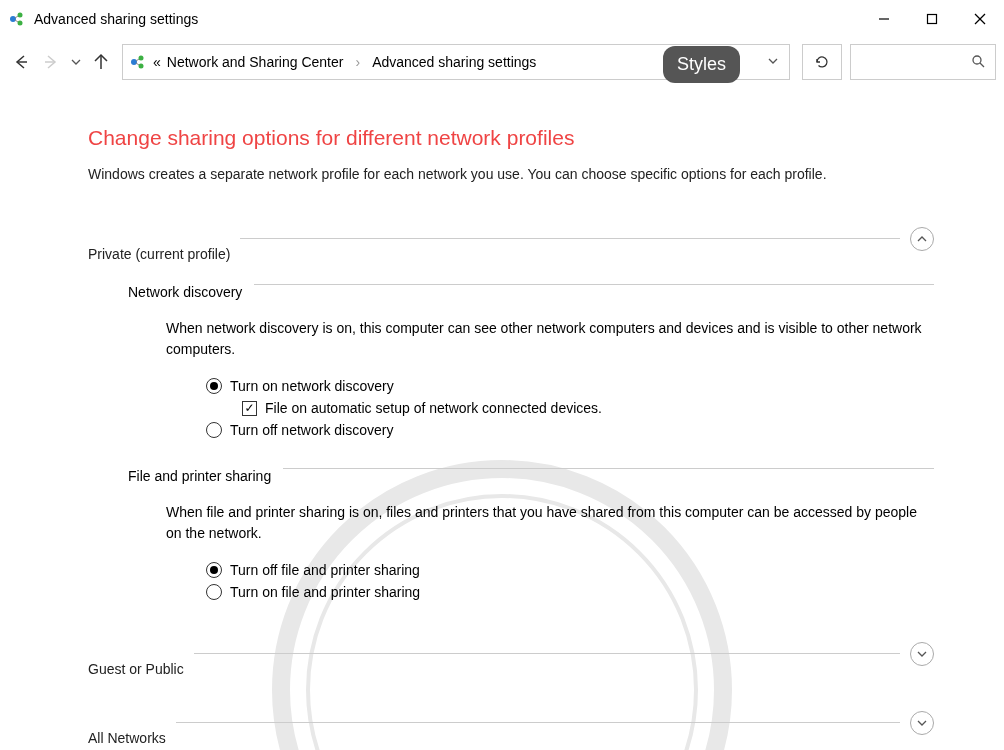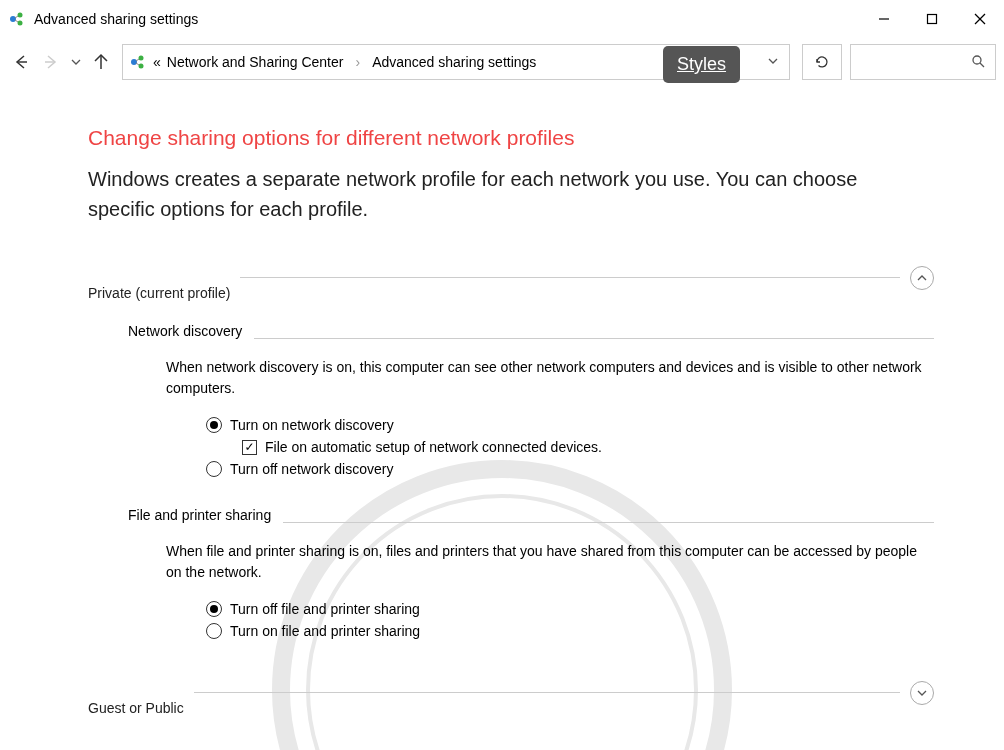--- a/index.html
+++ b/index.html
@@ -117,35 +117,34 @@
       cursor: text;
     }
     .styles-badge {
       position: absolute;
       left: 663px;
       top: 8px;
       background: #555555;
       color: #fff;
       padding: 8px 14px;
       font-size: 18px;
-      border-radius: 5px;
+      border-radius: 12px;
       z-index: 10;
-      text-decoration: underline;
     }
     .content {
       padding: 40px 70px 0 88px;
     }
     .page-heading {
       color: #ef4444;
       font-size: 21px;
       font-weight: 400;
       margin-bottom: 14px;
     }
     .page-desc {
-      font-size: 20px;
+      font-size: 14px;
       color: #222;
       margin-bottom: 30px;
       line-height: 1.5;
       max-width: 820px;
     }
     .section-header {
       display: flex;
       align-items: center;
       margin-bottom: 22px;
     }
@@ -168,21 +167,21 @@
       display: flex;
       align-items: center;
       justify-content: center;
       margin-left: 10px;
       cursor: pointer;
       color: #555;
       font-size: 12px;
     }
     .sub-header {
       display: flex;
-      align-items: flex-end;
+      align-items: flex-start;
       margin: 0 0 18px 40px;
     }
     .sub-title {
       font-size: 14px;
       padding-right: 12px;
     }
     .sub-body {
       margin: 0 0 30px 78px;
       max-width: 760px;
     }
@@ -418,15 +417,24 @@
   <div class="section-header">
     <span class="section-title">Guest or Public</span>
     <div class="section-line"></div>
     <div class="expand-toggle">
       <svg width="12" height="12" viewBox="0 0 12 12">
           <path d="M2 4 L6 8 L10 4" fill="none" stroke="#555" stroke-width="1.3"></path>
         </svg>
     </div>
   </div>
 
+  <div class="section-header" style="margin-top:12px">
+    <span class="section-title">All Networks</span>
+    <div class="section-line"></div>
+    <div class="expand-toggle">
+      <svg width="12" height="12" viewBox="0 0 12 12">
+          <path d="M2 4 L6 8 L10 4" fill="none" stroke="#555" stroke-width="1.3"></path>
+        </svg>
+    </div>
+  </div>
 </div>
 
 <div class="watermark"></div>
 
 </body></html>

